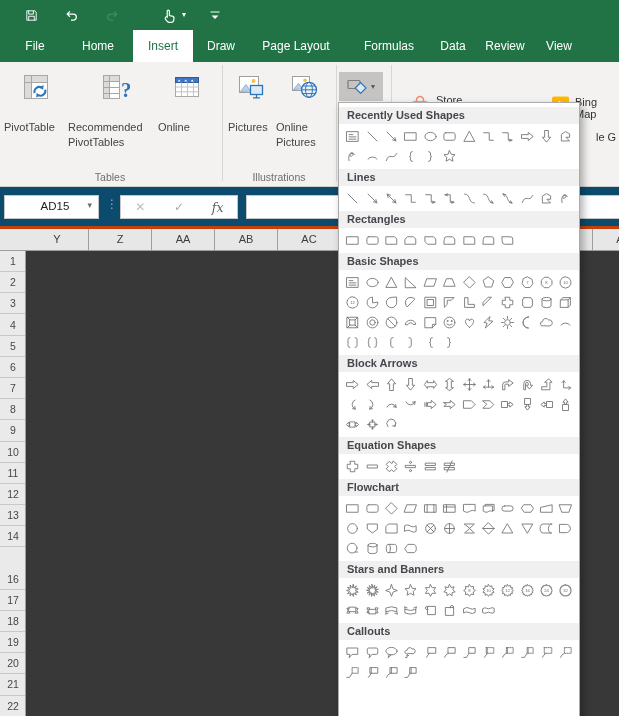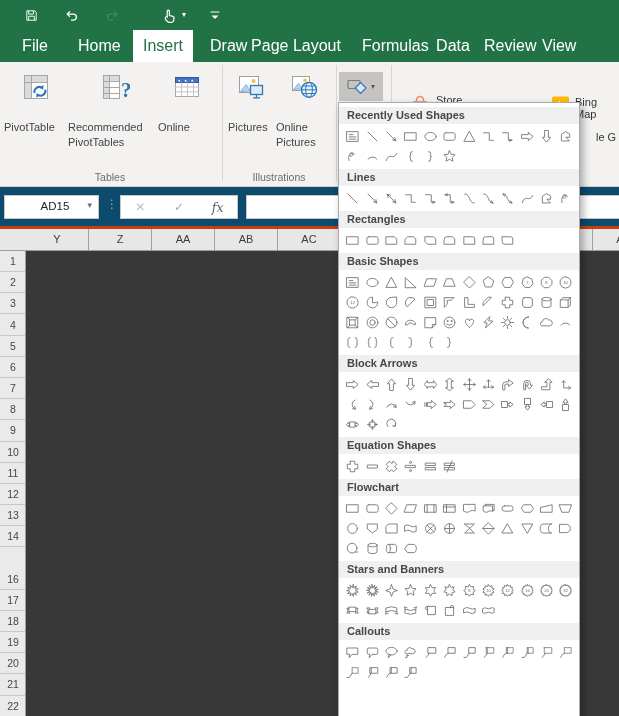--- a/index.html
+++ b/index.html
@@ -5,21 +5,21 @@
   html,body{margin:0;padding:0;background:#888;}
   #app{position:relative;width:619px;height:716px;overflow:hidden;background:#f3f2f1;
        font-family:"Liberation Sans","DejaVu Sans",sans-serif;-webkit-font-smoothing:antialiased;}
   
   .titlebar{position:absolute;left:0;top:0;width:619px;height:30px;background:#217346;}
   .qat{position:absolute;top:7px;width:18px;height:16px;display:flex;align-items:center;justify-content:center;}
   .qat svg{display:block}
   .caret{position:absolute;top:11px;color:#fff;font-size:8px;line-height:8px;}
   
   .tabrow{position:absolute;left:0;top:30px;width:619px;height:32px;background:#217346;}
-  .tab{position:absolute;top:0;height:32px;line-height:32px;text-align:center;color:#fff;font-size:16px;}
+  .tab{position:absolute;top:0;height:32px;line-height:32px;text-align:center;color:#fff;font-size:12px;}
   .tab.active{background:#fff;color:#217346;}
   
   .ribbon{position:absolute;left:0;top:62px;width:619px;height:125px;background:#f3f2f1;border-bottom:1px solid #d2cfcc;box-sizing:border-box;}
   .gsep{position:absolute;top:3px;width:1px;height:116px;background:#d8d5d2;}
   .bigbtn{position:absolute;top:4px;height:96px;}
   .bicon{position:absolute;top:6px;left:50%;transform:translateX(-50%);}
   .blbl{position:absolute;top:54px;left:0;width:100%;text-align:left;font-size:11px;line-height:15px;color:#444;}
   .glabel{position:absolute;top:109px;font-size:10.5px;color:#6e6e6e;text-align:center;}
   .shapesbtn{position:absolute;left:339px;top:10px;width:44px;height:29px;background:#c6c4c2;display:flex;align-items:center;justify-content:center;gap:2px;}
   .shapesbtn .dn{color:#5a5a5a;font-size:8px;}
@@ -90,21 +90,21 @@
           <path d="M2.5 4h9" stroke="#fff" fill="none"></path>
           <path d="M3.5 7.5h7L7 11z" fill="#fff"></path>
         </svg>
       </span>
   </div>
 
   <div class="tabrow" id="tabrow">
       <div class="tab" style="left: 20px; width: 30px;">File</div>
       <div class="tab" style="left: 78px; width: 40px;">Home</div>
       <div class="tab active" style="left: 133px; width: 60px;">Insert</div>
-      <div class="tab" style="left: 210px; width: 36px;">Draw</div>
+      <div class="tab" style="left: 203px; width: 36px;">Draw</div>
       <div class="tab" style="left: 251px; width: 90px;">Page Layout</div>
       <div class="tab" style="left: 362px; width: 54px;">Formulas</div>
       <div class="tab" style="left: 436px; width: 34px;">Data</div>
       <div class="tab" style="left: 484px; width: 42px;">Review</div>
       <div class="tab" style="left: 542px; width: 34px;">View</div>
     </div>
 
   <div class="ribbon">
     <div class="bigbtn" style="left:4px;width:64px">
       <span class="bicon"><svg width="30" height="30" viewBox="0 0 30 30">

